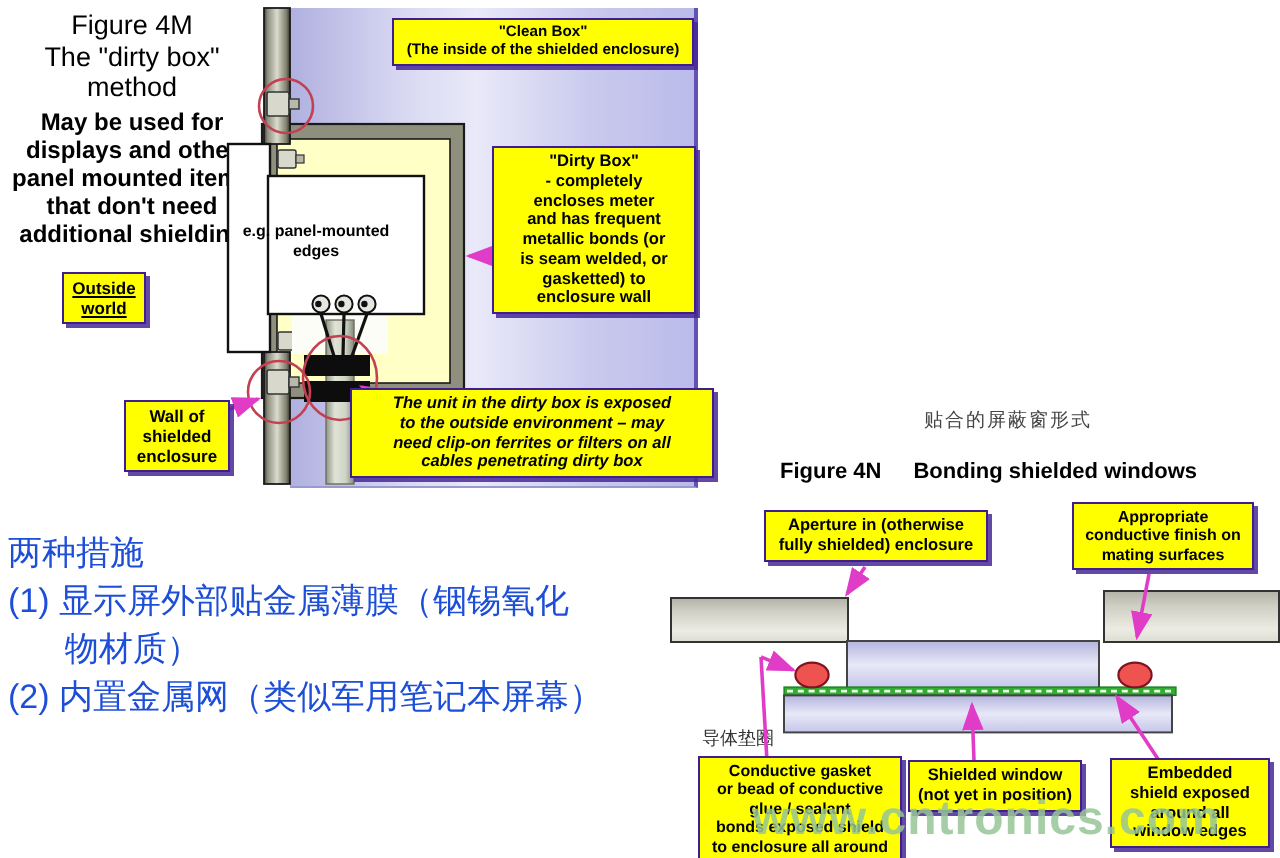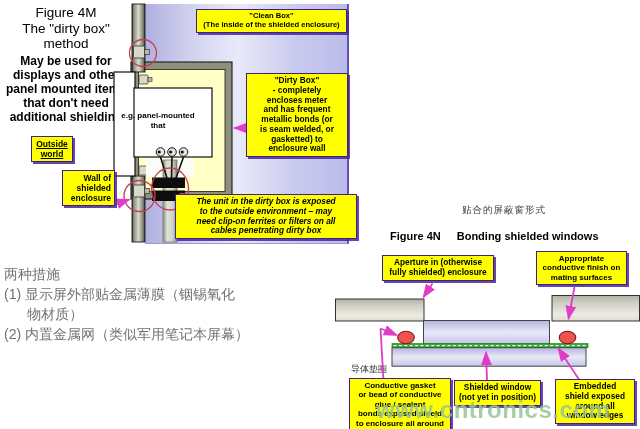--- a/index.html
+++ b/index.html
@@ -13,22 +13,22 @@
   
   #panel4m{position:absolute;left:145px;top:4px;width:202px;height:239px;
            background:linear-gradient(90deg,#b0b0e0 0%,#d8d8f2 28%,#e9e9f9 46%,#cacaee 74%,#bbbbeb 100%);
            border-right:2px solid #6352b2;border-bottom:1px solid #9a9ad2;z-index:1;}
   svg{position:absolute;z-index:6;overflow:visible;}
   #fig4m-title{position:absolute;left:0;top:5px;width:132px;text-align:center;z-index:4;}
   #fig4m-title .t1{font-weight:normal;font-size:13.5px;line-height:1.16;white-space:pre-line;}
   #fig4m-title .t2{font-weight:bold;font-size:12px;line-height:1.17;white-space:pre-line;margin-top:2px;}
   #meter-text{position:absolute;left:117px;top:111px;width:82px;font-weight:bold;font-size:8px;
               line-height:1.25;text-align:center;white-space:pre-line;z-index:9;}
-  #zh-notes{position:absolute;left:4px;top:265px;width:340px;font-size:14px;line-height:1.42;
-            color:#737373;white-space:pre-wrap;z-index:4;}
+  #zh-notes{position:absolute;left:4px;top:265px;width:340px;font-size:17px;line-height:1.42;
+            color:#1d4ed8;white-space:pre-wrap;z-index:4;}
   #fig4n-caption{position:absolute;left:462px;top:204px;font-size:9.5px;color:#444;
                  letter-spacing:1px;z-index:4;}
   #fig4n-title{position:absolute;left:390px;top:230px;display:flex;gap:16px;
                font-weight:bold;font-size:11px;z-index:4;}
   #zh-gasket{position:absolute;left:351px;top:363px;font-size:9px;color:#333;z-index:4;}
   #watermark{position:absolute;left:376px;top:396px;width:264px;font-size:24px;font-weight:bold;
              color:rgba(150,198,150,.85);letter-spacing:.5px;z-index:50;pointer-events:none;}
   .fs76{font-size:7.6px;} .fs80{font-size:8px;} .fs83{font-size:8.3px;} .fs85{font-size:8.5px;}
 </style>
 </head>
@@ -131,39 +131,39 @@
     </g>
 
     <g stroke="#e03cc8" stroke-width="1.8">
       <line x1="108" y1="207" x2="129" y2="199.5" marker-end="url(#arwM)"></line>
       <line x1="247" y1="128" x2="234.5" y2="128" marker-end="url(#arwM)"></line>
       <line x1="199" y1="203" x2="181" y2="193.5" marker-end="url(#arwM)"></line>
     </g>
   </svg>
 
   <div id="meter-text">e.g. panel-mounted
-that</div>
+edges</div>
 
   <div class="ylabel fs76" style="left:196px;top:9px;width:143px;">"Clean Box"
 (The inside of the shielded enclosure)</div>
   <div class="ylabel fs83" style="left:246px;top:73px;width:94px;">"Dirty Box"
 - completely
 encloses meter
 and has frequent
 metallic bonds (or
 is seam welded, or
 gasketted) to
 enclosure wall</div>
   <div class="ylabel fs83" style="left:175px;top:194px;width:174px;font-style:italic;">The unit in the dirty box is exposed
 to the outside environment – may
 need clip-on ferrites or filters on all
 cables penetrating dirty box</div>
   <div class="ylabel fs85" style="left:31px;top:136px;width:34px;text-decoration:underline;">Outside
 world</div>
-  <div class="ylabel fs85" style="left:62px;top:170px;width:45px;text-align:right;">Wall of
+  <div class="ylabel fs85" style="left:62px;top:200px;width:45px;">Wall of
 shielded
 enclosure</div>
 
   <div id="zh-notes">两种措施
 (1) 显示屏外部贴金属薄膜（铟锡氧化
       物材质）
 (2) 内置金属网（类似军用笔记本屏幕）</div>
 
   <div id="fig4n-caption">贴合的屏蔽窗形式</div>
   <div id="fig4n-title">

